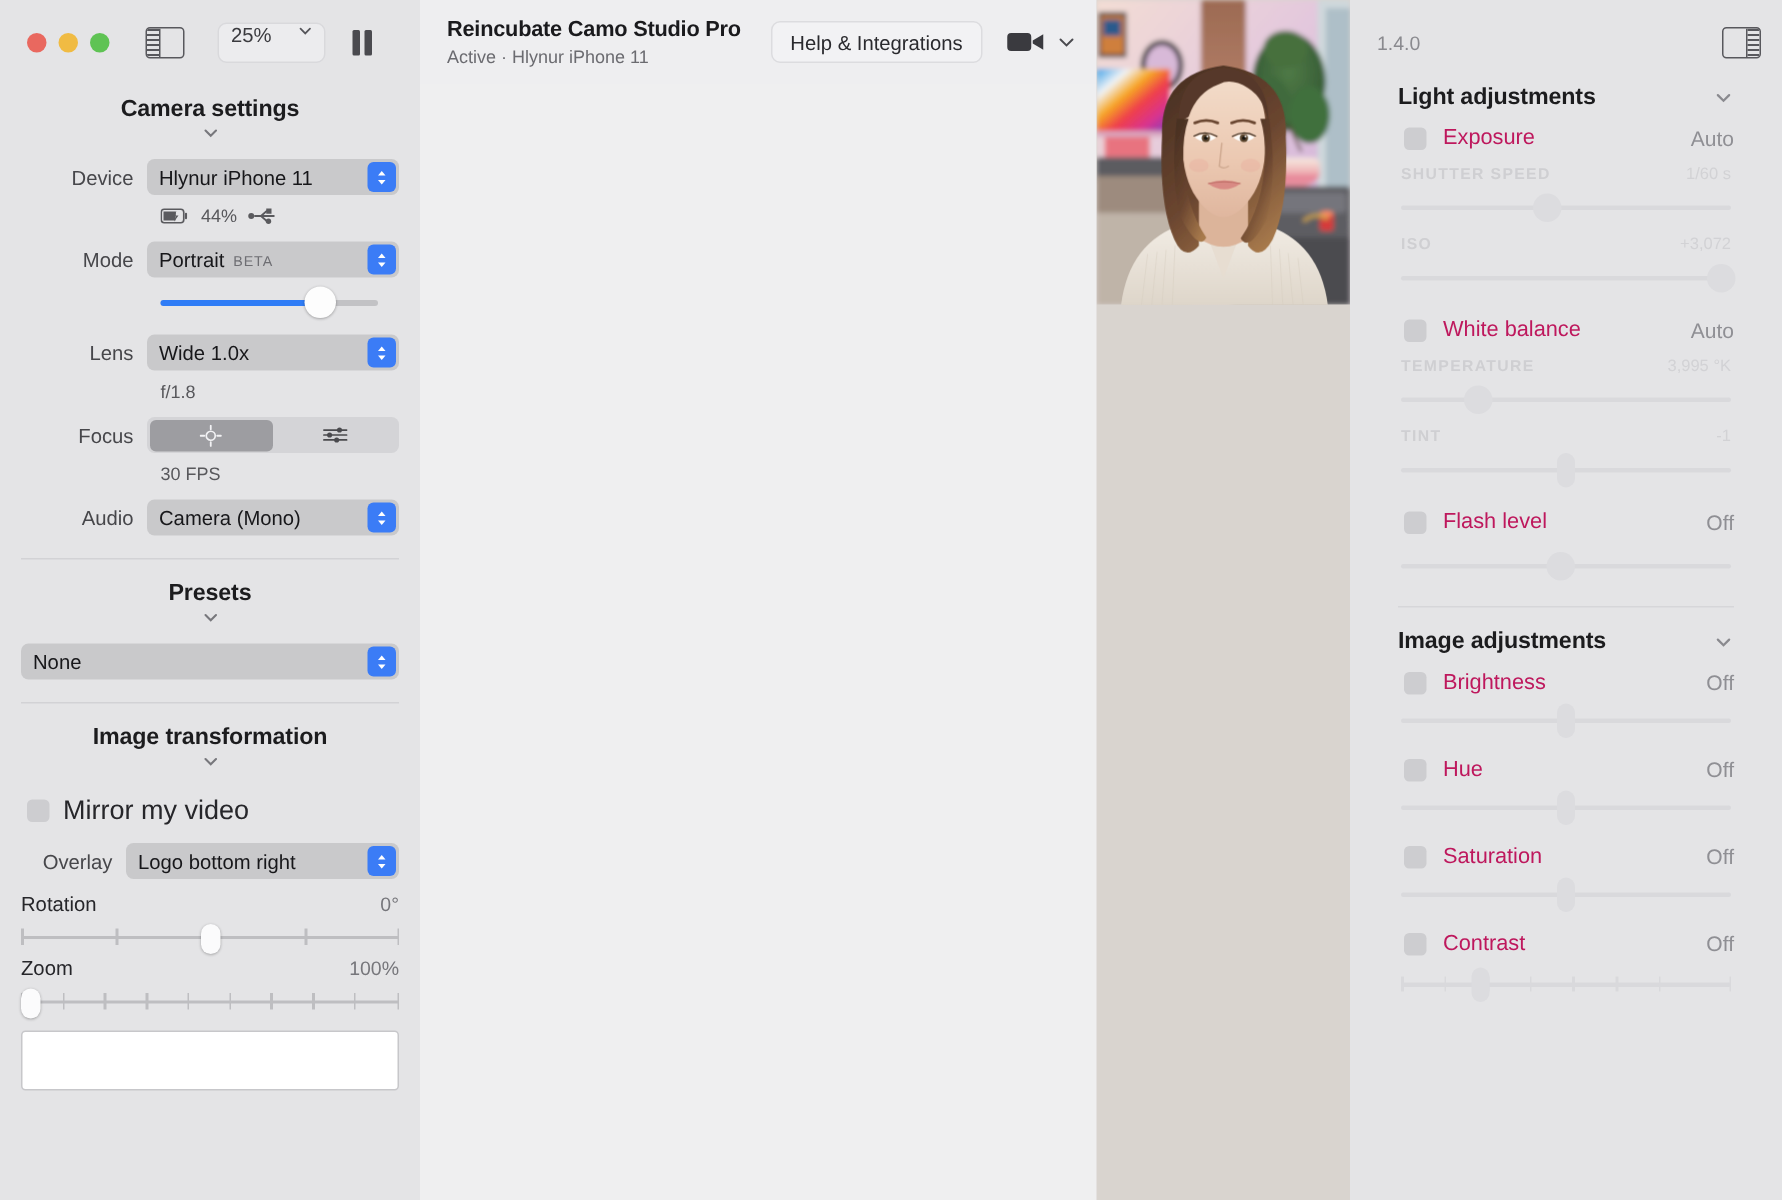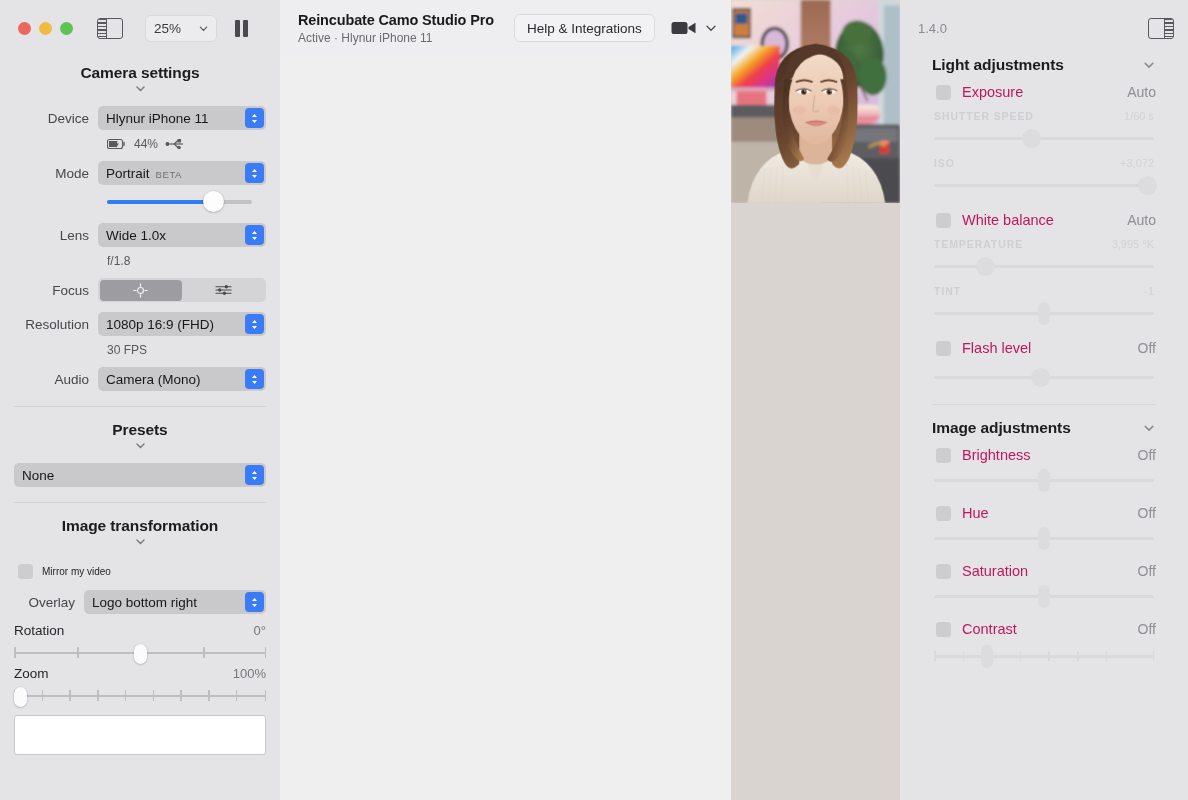--- a/index.html
+++ b/index.html
@@ -46,21 +46,21 @@
     margin-left: 22px;
     color: #55555a;
   }
   .zoom-pill {
     margin-left: 20px;
     height: 27px;
     min-width: 62px;
     border-radius: 6px;
     background: #ececee;
     border: 1px solid #d9d9dc;
-    display: flex; align-items: center; justify-content: center;
+    display: flex; align-items: flex-start; justify-content: center;
     gap: 18px;
     font-size: 13.5px;
     color: #3b3b3f;
     padding: 0 8px;
   }
   .chev-sm { width: 9px; height: 9px; display:block; }
   .pause-btn {
     margin-left: 18px;
     display: flex; gap: 3.5px; align-items: center;
   }
@@ -165,21 +165,21 @@
 
   .check-row {
     display: flex; align-items: center; gap: 9px;
     margin: 6px 0 10px 4px;
   }
   .checkbox {
     width: 15px; height: 15px; border-radius: 3.5px;
     background: #cdcdd0;
     flex: 0 0 15px;
   }
-  .check-label { font-size: 10px; color: #26262a; }
+  .check-label { font-size: 18px; color: #26262a; }
 
   .slider-block { margin-top: 6px; margin-bottom: 6px; }
   .slider-head {
     display: flex; justify-content: space-between; align-items: baseline;
     font-size: 13.5px; color: #26262a; margin-bottom: 8px;
   }
   .slider-head .val { color: #76767b; font-size: 13px; }
   .track-wrap { position: relative; height: 14px; }
   .track {
     position: absolute; left: 0; right: 0; top: 6px;
@@ -406,32 +406,20 @@
             <svg width="17" height="14" viewBox="0 0 18 14">
               <path d="M1 3.5 L17 3.5 M1 7 L17 7 M1 10.5 L17 10.5" stroke="#4a4a4e" stroke-width="1.2" stroke-linecap="round"></path>
               <circle cx="12" cy="3.5" r="1.8" fill="#4a4a4e"></circle>
               <circle cx="5" cy="7" r="1.8" fill="#4a4a4e"></circle>
               <circle cx="10" cy="10.5" r="1.8" fill="#4a4a4e"></circle>
             </svg>
           </div>
         </div>
       </div>
 
-      <div class="row">
-        <span class="row-label">Resolution</span>
-        <div class="select">
-          <span>1080p 16:9 (FHD)</span>
-          <span class="stepper">
-            <svg width="9" height="13" viewBox="0 0 9 13">
-                <path d="M4.5 2 L7 5 L2 5 Z" fill="#fff"></path>
-                <path d="M4.5 11 L7 8 L2 8 Z" fill="#fff"></path>
-              </svg>
-          </span>
-        </div>
-      </div>
       <div class="subrow">
         <span>30 FPS</span>
       </div>
 
       <div class="row">
         <span class="row-label">Audio</span>
         <div class="select">
           <span>Camera (Mono)</span>
           <span class="stepper">
             <svg width="9" height="13" viewBox="0 0 9 13">

